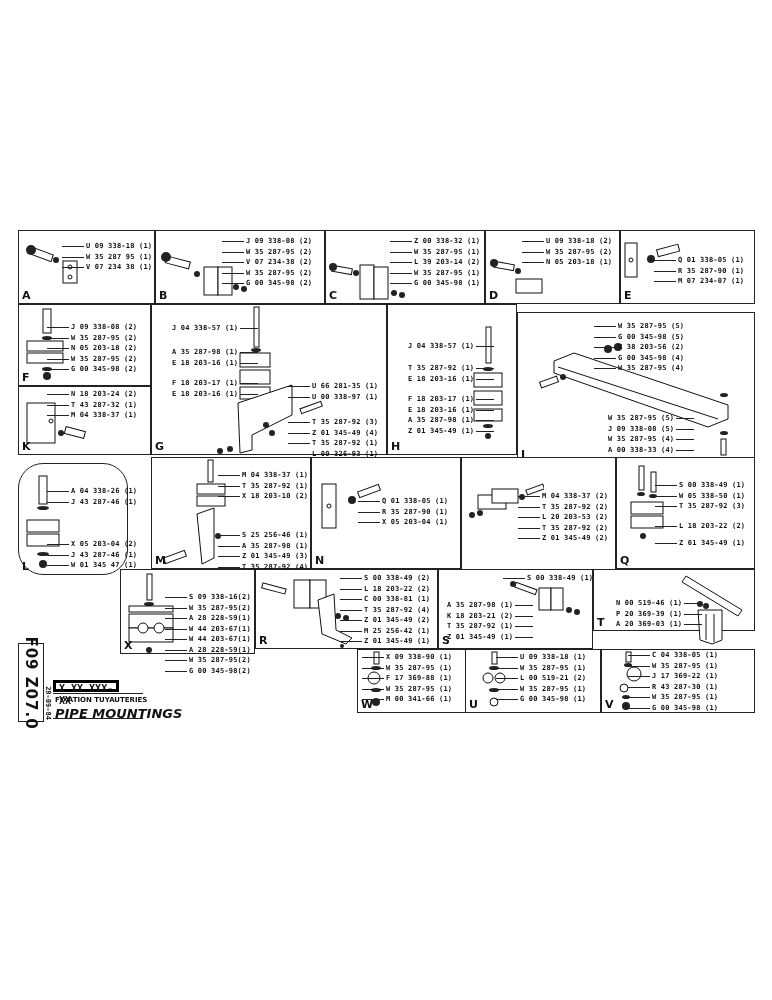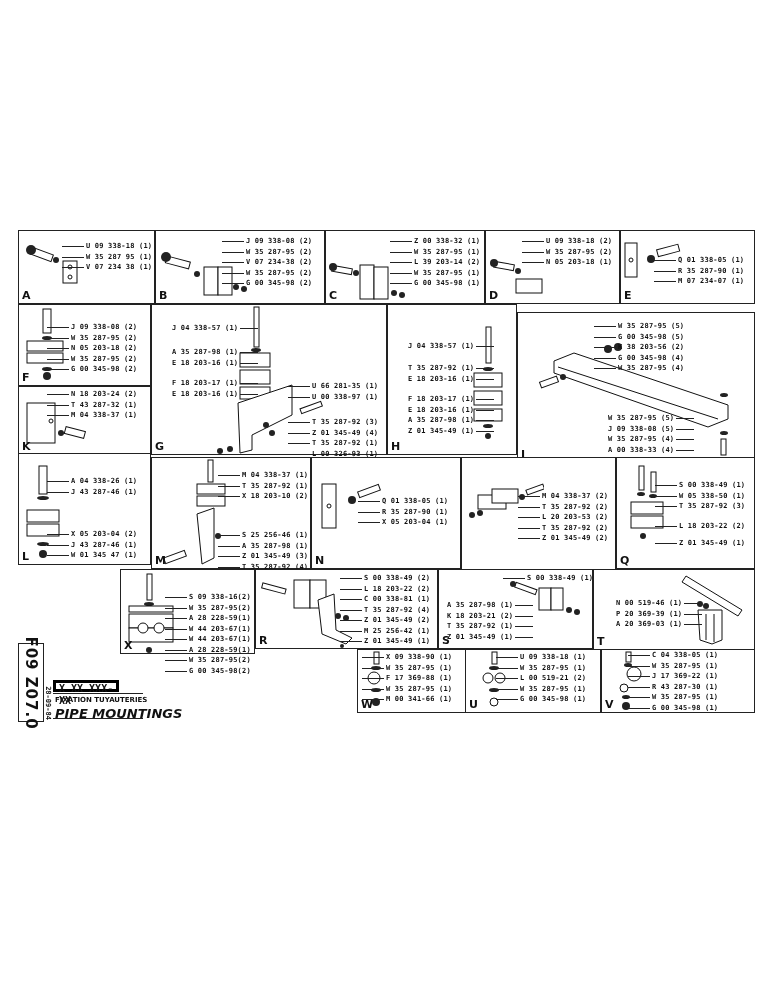--- a/index.html
+++ b/index.html
@@ -235,21 +235,21 @@
   </div>
   <div class="labels left" style="left:90px;top:100px;">
     <div>W 35 287-95 (5)</div>
     <div>J 09 338-08 (5)</div>
     <div>W 35 287-95 (4)</div>
     <div>A 00 338-33 (4)</div>
   </div>
   <span class="panel-letter">J</span>
 </div>
 
-<div class="panel" style="left:18px;top:453px;width:133px;height:112px;">
+<div class="panel" style="left:18px;top:463px;width:110px;height:112px;border-radius:25px;">
   <svg class="art" width="50" height="105" style="left:2px;top:2px">
     <rect x="18" y="10" width="8" height="28" fill="#fff" stroke="#111"></rect>
     <ellipse cx="22" cy="42" rx="6" ry="2" fill="#222"></ellipse>
     <rect x="6" y="54" width="32" height="12" fill="#fff" stroke="#111"></rect>
     <rect x="6" y="68" width="32" height="12" fill="#fff" stroke="#111"></rect>
     <ellipse cx="22" cy="88" rx="6" ry="2" fill="#222"></ellipse>
     <circle cx="22" cy="98" r="4" fill="#222"></circle>
   </svg>
   <div class="labels right" style="left:52px;top:22px;">
     <div>A 04 338-26 (1)</div>
@@ -405,21 +405,21 @@
   </div>
   <div class="labels left" style="left:8px;top:30px;">
     <div>A 35 287-98 (1)</div>
     <div>K 18 203-21 (2)</div>
     <div>T 35 287-92 (1)</div>
     <div>Z 01 345-49 (1)</div>
   </div>
   <span class="panel-letter">S</span>
 </div>
 
-<div class="panel" style="left:593px;top:569px;width:162px;height:81px;">
+<div class="panel" style="left:593px;top:569px;width:162px;height:62px;">
   <svg class="art" width="162" height="78" style="left:0;top:0">
     <path d="M92 6 L148 40 L144 46 L88 12 Z" fill="#fff" stroke="#111"></path>
     <circle cx="106" cy="34" r="3" fill="#222"></circle>
       <circle cx="112" cy="36" r="3" fill="#222"></circle>
     <path d="M104 40 L128 40 L128 70 L118 74 L106 70 Z" fill="#fff" stroke="#111"></path>
     <line x1="112" y1="44" x2="112" y2="70" stroke="#111"></line>
       <line x1="120" y1="44" x2="120" y2="72" stroke="#111"></line>
   </svg>
   <div class="labels left" style="left:22px;top:28px;">
     <div>N 00 519-46 (1)</div>

